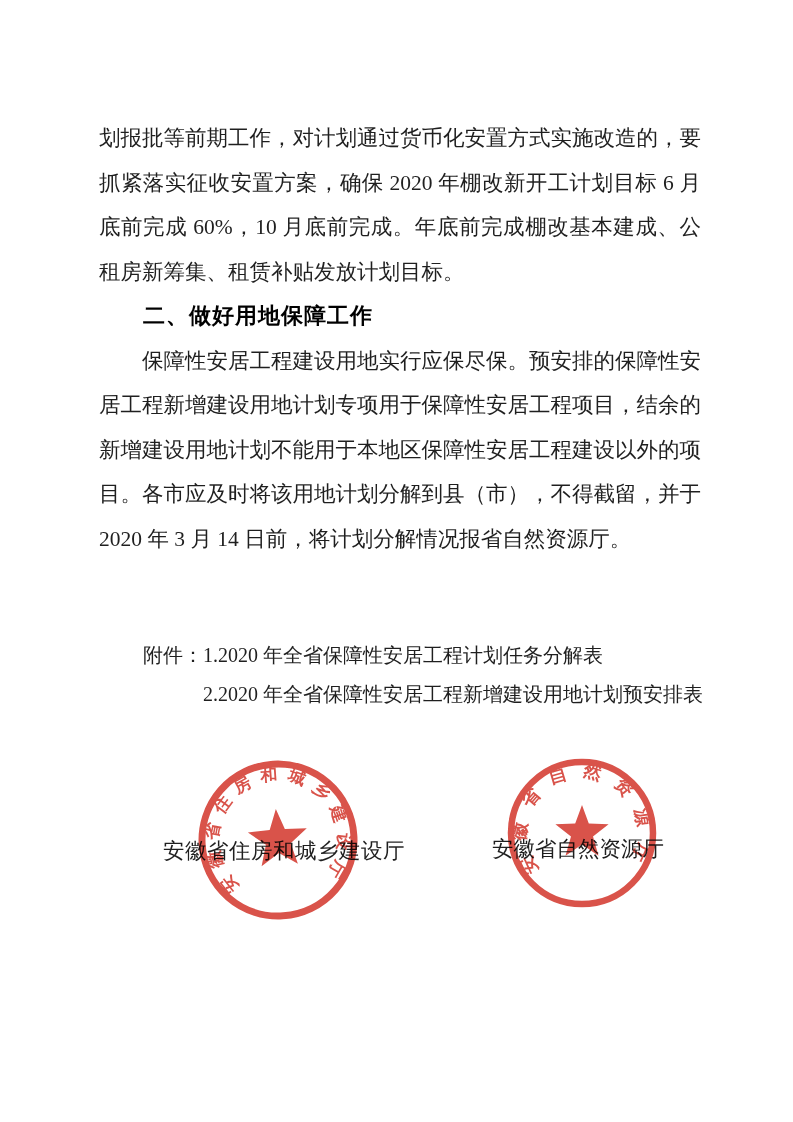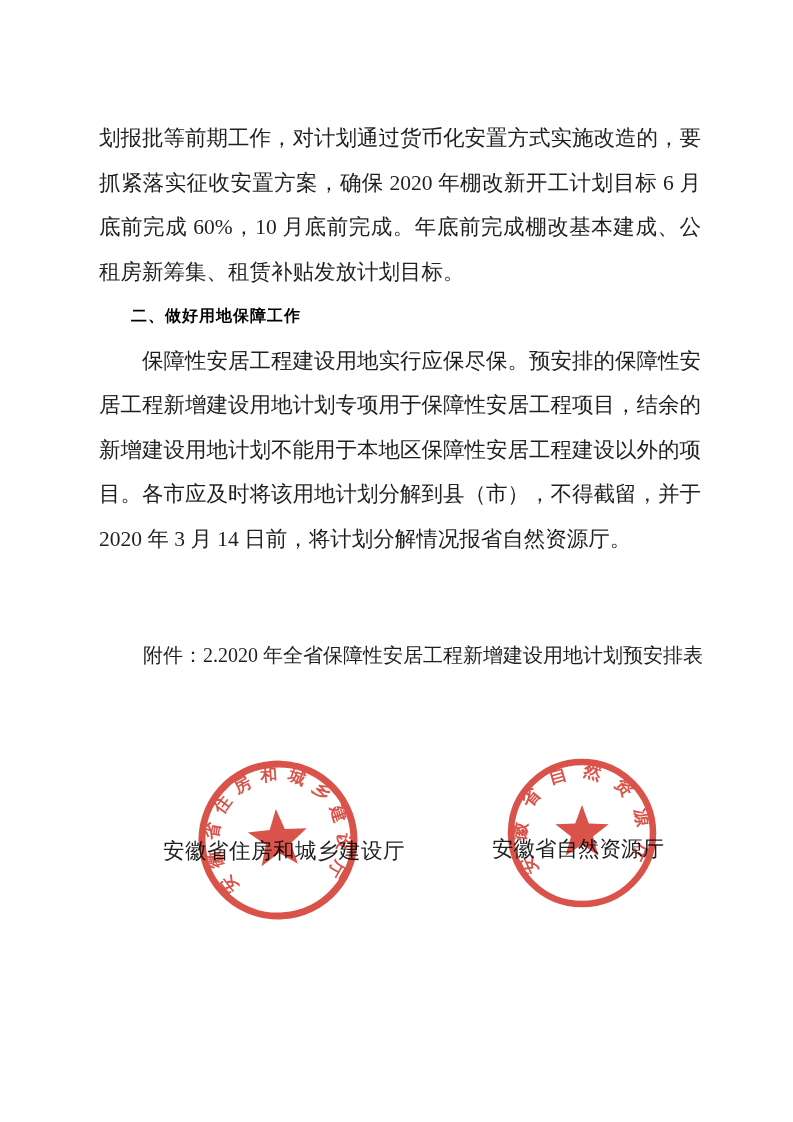--- a/index.html
+++ b/index.html
@@ -22,21 +22,21 @@
     line-height: 44.5px;
     text-align: justify;
     text-justify: inter-ideograph;
   }
   .content p { margin: 0; text-indent: 2em; }
   .content p.no-indent { text-indent: 0; }
   .section {
     margin: 0;
     font-family: "Liberation Sans", "DejaVu Sans", sans-serif;
     font-weight: bold;
-    font-size: 16px;
+    font-size: 22px;
     line-height: 44.5px;
     color: #000000;
     text-indent: 2em;
     letter-spacing: 1px;
     text-align: left;
   }
   .attachment {
     position: absolute;
     left: 143px;
     top: 636px;
@@ -86,20 +86,21 @@
 
   <div class="content">
     <p class="no-indent">划报批等前期工作，对计划通过货币化安置方式实施改造的，要抓紧落实征收安置方案，确保 2020 年棚改新开工计划目标 6 月底前完成 60%，10 月底前完成。年底前完成棚改基本建成、公租房新筹集、租赁补贴发放计划目标。</p>
     <h2 class="section">二、做好用地保障工作</h2>
     <p>保障性安居工程建设用地实行应保尽保。预安排的保障性安居工程新增建设用地计划专项用于保障性安居工程项目，结余的新增建设用地计划不能用于本地区保障性安居工程建设以外的项目。各市应及时将该用地计划分解到县（市），不得截留，并于 2020 年 3 月 14 日前，将计划分解情况报省自然资源厅。</p>
   </div>
 
   <div class="attachment">
     <span class="att-label">附件：</span>
     <div class="att-items">
+      <div class="att-item">1.2020 年全省保障性安居工程计划任务分解表</div>
       <div class="att-item hang">2.2020 年全省保障性安居工程新增建设用地计划预安排表</div>
     </div>
   </div>
 
   <div class="sign-left">安徽省住房和城乡建设厅</div>
   <div class="sign-right">安徽省自然资源厅</div>
 
   <svg class="seal seal-left" width="160" height="160" viewBox="0 0 160 160">
     <circle cx="80" cy="80" r="76" fill="none" stroke-width="7" stroke="#d2342a"></circle>
     <polygon points="80,49 87.6,69.5 109.5,70.4 92.4,84 98.2,105.1 80,93 61.8,105.1 67.6,84 50.5,70.4 72.4,69.5" fill="#d2342a"></polygon>

